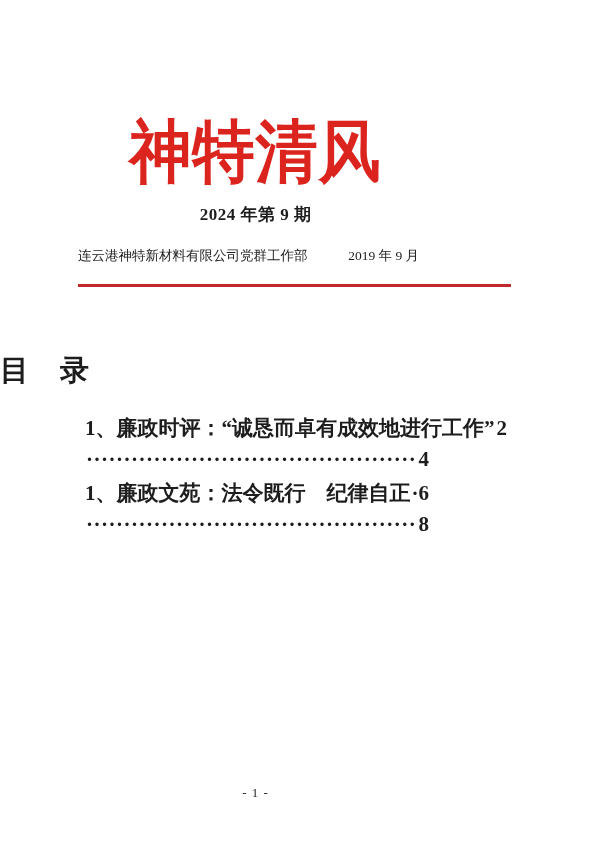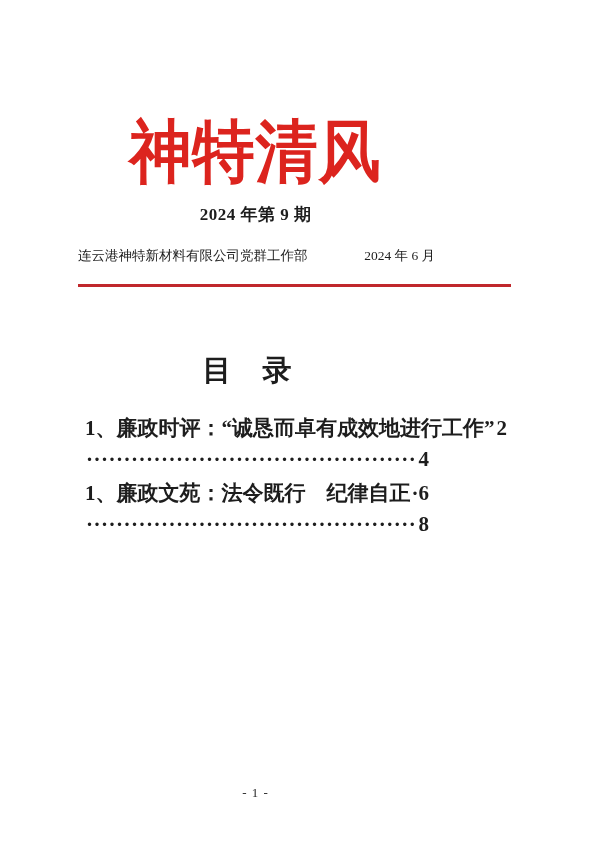--- a/index.html
+++ b/index.html
@@ -41,41 +41,40 @@
     right:0;
     text-align:center;
     font-size:17px;
     letter-spacing:0.5px;
     font-weight:bold;
   }
   .masthead-row{
     position:absolute;
     top:247px;
     left:78px;
-    right:76px;
+    right:92px;
     display:flex;
     justify-content:space-between;
     align-items:baseline;
     font-size:13.5px;
   }
   .divider-line{
     position:absolute;
     top:284px;
     left:78px;
     width:444px;
     height:3px;
     background:var(--divider-red);
   }
   .toc-heading{
     position:absolute;
     top:351px;
     left:0;
     right:16px;
     margin:0;
-    text-align:center;
     font-size:29px;
     font-weight:bold;
     letter-spacing:1px;
   }
   .toc-list{
     position:absolute;
     top:414px;
     left:85px;
     right:82px;
     margin:0;
@@ -120,21 +119,21 @@
 <body>
 
 <div class="page">
 
   <h1 class="title">神特清风</h1>
 
   <div class="issue-line">2024 年第 9 期</div>
 
   <div class="masthead-row">
     <span class="publisher">连云港神特新材料有限公司党群工作部</span>
-    <span class="issue-date">2024 年 6 月</span>
+    <span class="issue-date">2019 年 9 月</span>
   </div>
 
   <div class="divider-line"></div>
 
   <h2 class="toc-heading">目　录</h2>
 
   <ul class="toc-list">
     <li class="toc-item">
       <span class="toc-item-label">1、廉政时评：“诚恳而卓有成效地进行工作”</span>
       <span class="toc-leader">························································································································</span>

